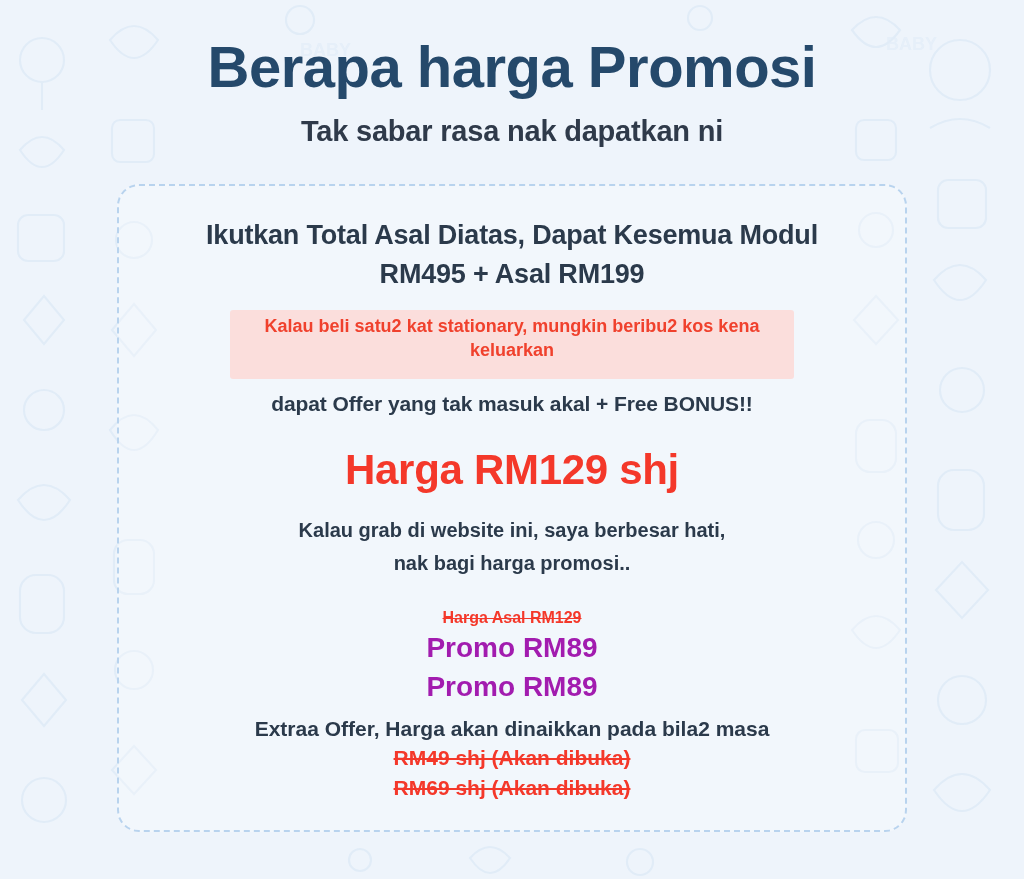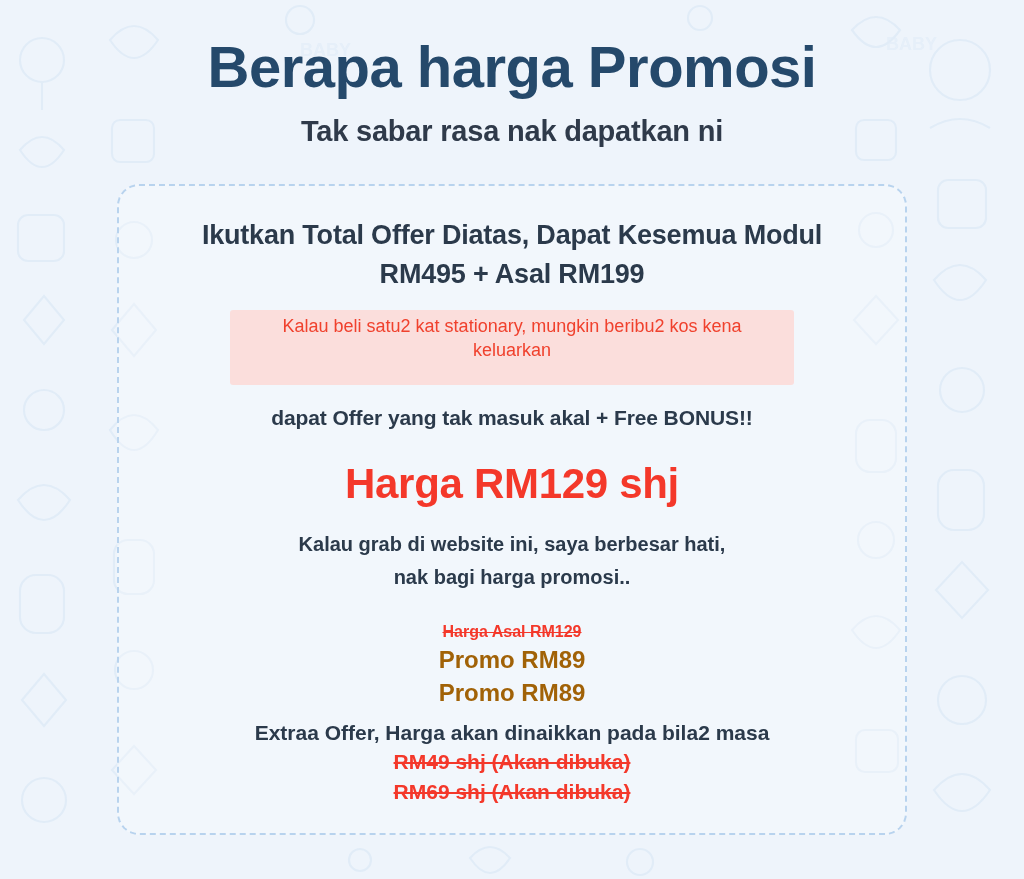--- a/index.html
+++ b/index.html
@@ -74,23 +74,23 @@
   .highlight-wrap {
     margin: 16px 0 0 0;
     display: flex;
     justify-content: center;
   }
   .highlight {
     display: inline-block;
     background: #fbdedc;
     color: #f0412d;
     font-size: 18px;
-    font-weight: normal;
+    font-weight: bold;
     line-height: 1.35;
-    padding: 4px 12px 22px 12px;
+    padding: 4px 12px 16px 12px;
     border-radius: 3px;
     max-width: 540px;
   }
 
   .para {
     color: #2b3a4b;
     font-size: 21px;
     font-weight: bold;
     line-height: 1.6;
     margin: 16px 0 0 0;
@@ -118,22 +118,22 @@
 
   .strike-small {
     color: #f4382a;
     font-size: 16px;
     font-weight: bold;
     text-decoration: line-through;
     line-height: 1.25;
     margin: 0;
   }
   .promo-line {
-    color: #a16207;
-    font-size: 24px;
+    color: #a21caf;
+    font-size: 28px;
     font-weight: bold;
     line-height: 1.3;
     margin: 2px 0 0 0;
   }
 
   .extra {
     color: #2b3a4b;
     font-size: 21px;
     font-weight: bold;
     margin: 12px 0 0 0;
@@ -213,28 +213,28 @@
   </svg>
 </div>
 
 <div class="page">
 
   <h1 class="headline">Berapa harga Promosi</h1>
   <h2 class="subheadline">Tak sabar rasa nak dapatkan ni</h2>
 
   <div class="card">
 
-    <p class="lead">Ikutkan Total Offer Diatas, Dapat Kesemua Modul</p>
+    <p class="lead">Ikutkan Total Asal Diatas, Dapat Kesemua Modul</p>
     <p class="lead">RM495 + Asal RM199</p>
 
     <div class="highlight-wrap">
       <span class="highlight">Kalau beli satu2 kat stationary, mungkin beribu2 kos kena keluarkan</span>
     </div>
 
-    <p class="para" style="margin-top:16px">dapat Offer yang tak masuk akal + Free BONUS!!</p>
+    <p class="para" style="margin-top:8px">dapat Offer yang tak masuk akal + Free BONUS!!</p>
 
     <p class="price-big">Harga RM129 shj</p>
 
     <p class="para-sm">Kalau grab di website ini, saya berbesar hati,</p>
     <p class="para-sm" style="margin-top:0">nak bagi harga promosi..</p>
 
     <div class="promo-block">
       <p class="strike-small">Harga Asal RM129</p>
       <p class="promo-line">Promo RM89</p>
       <p class="promo-line">Promo RM89</p>

